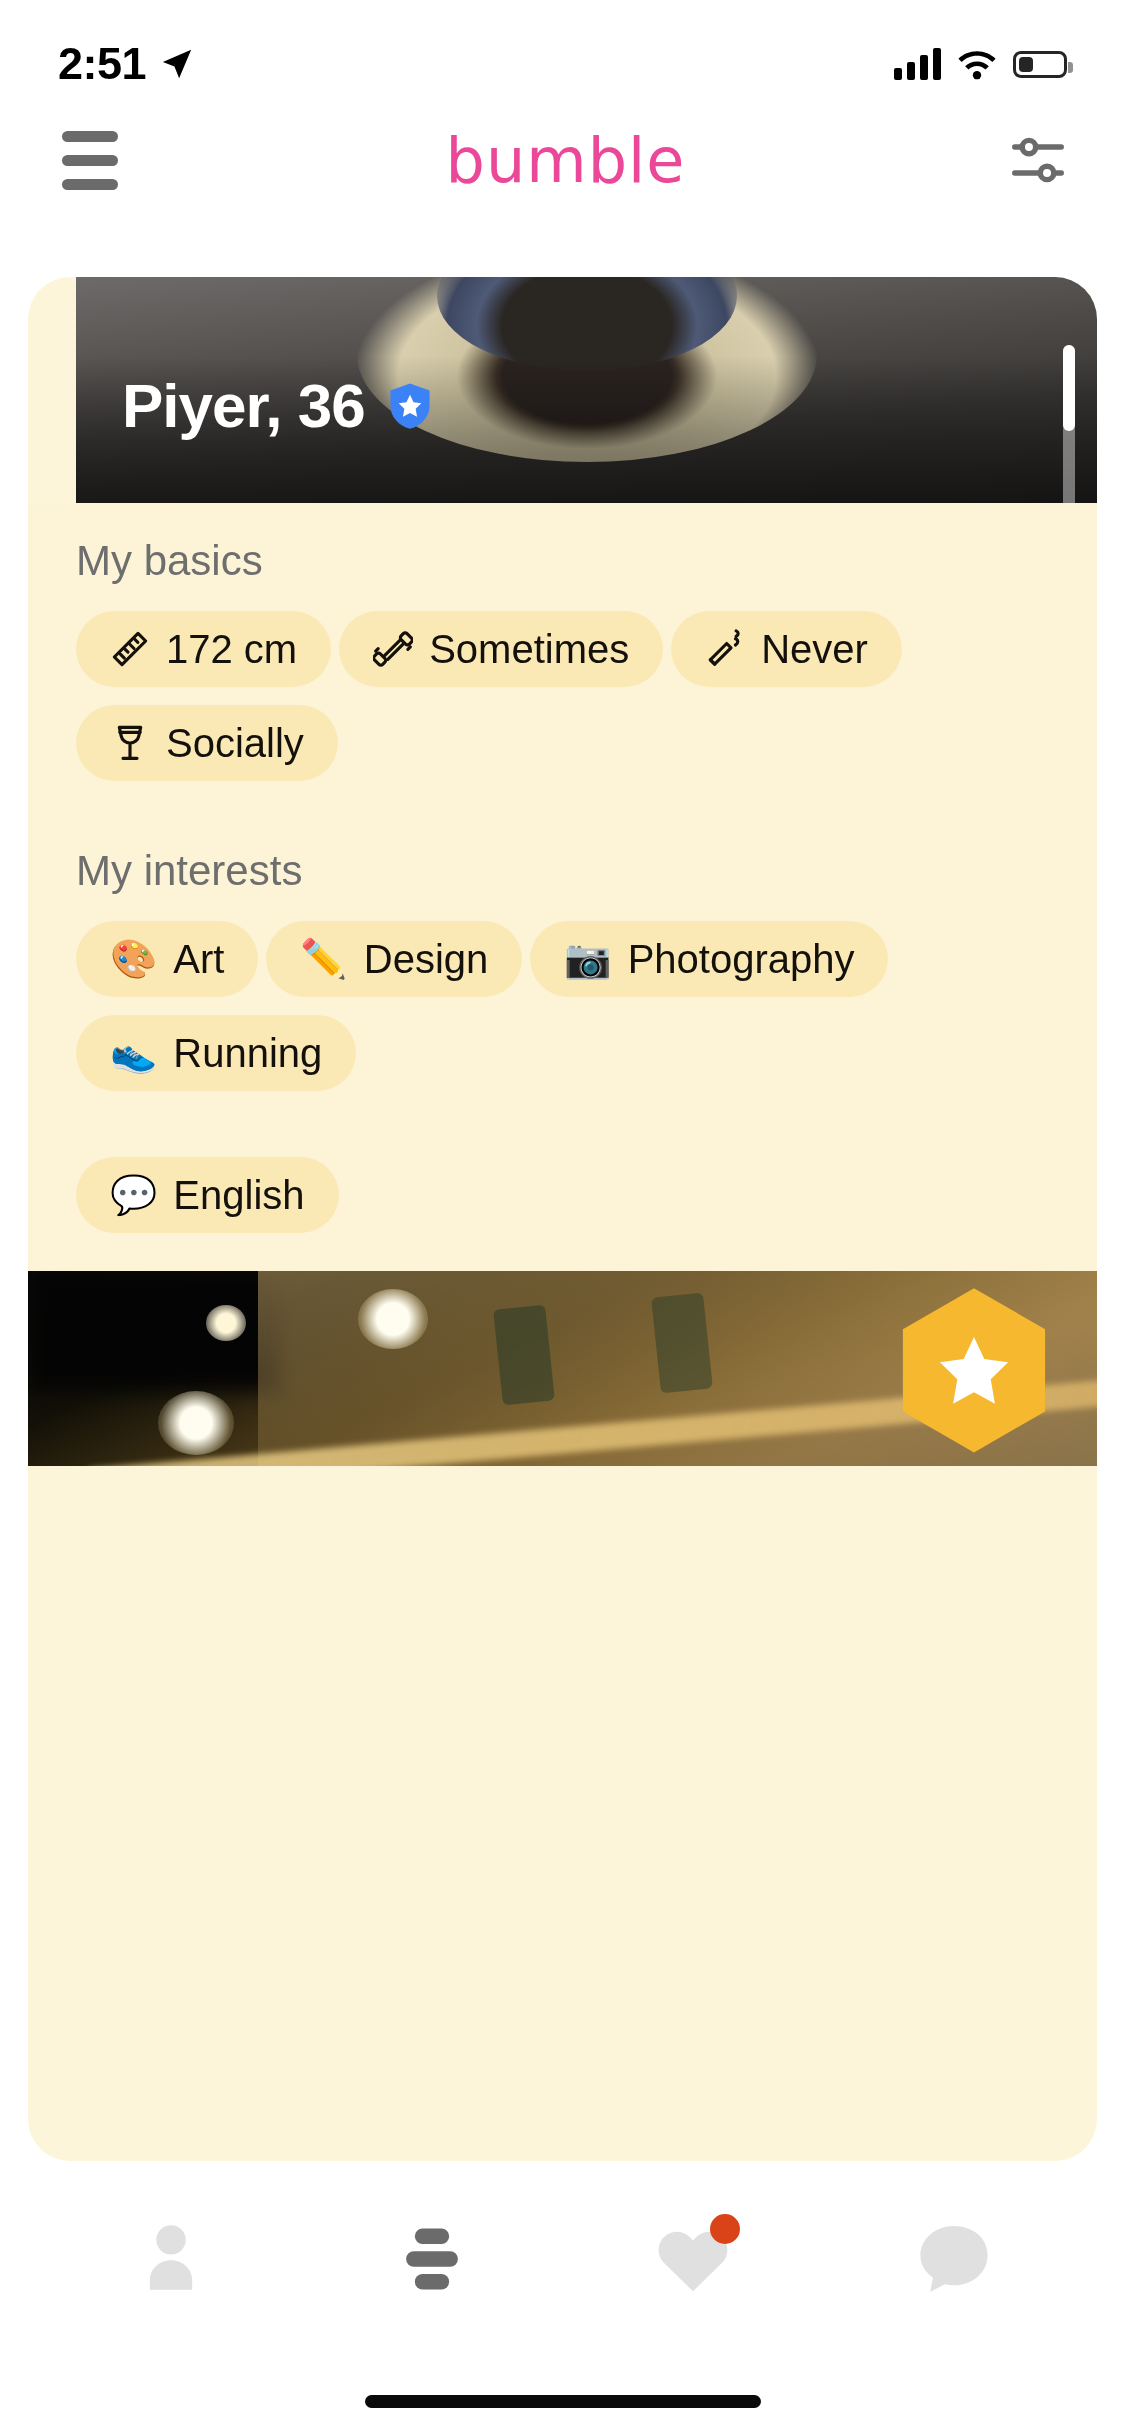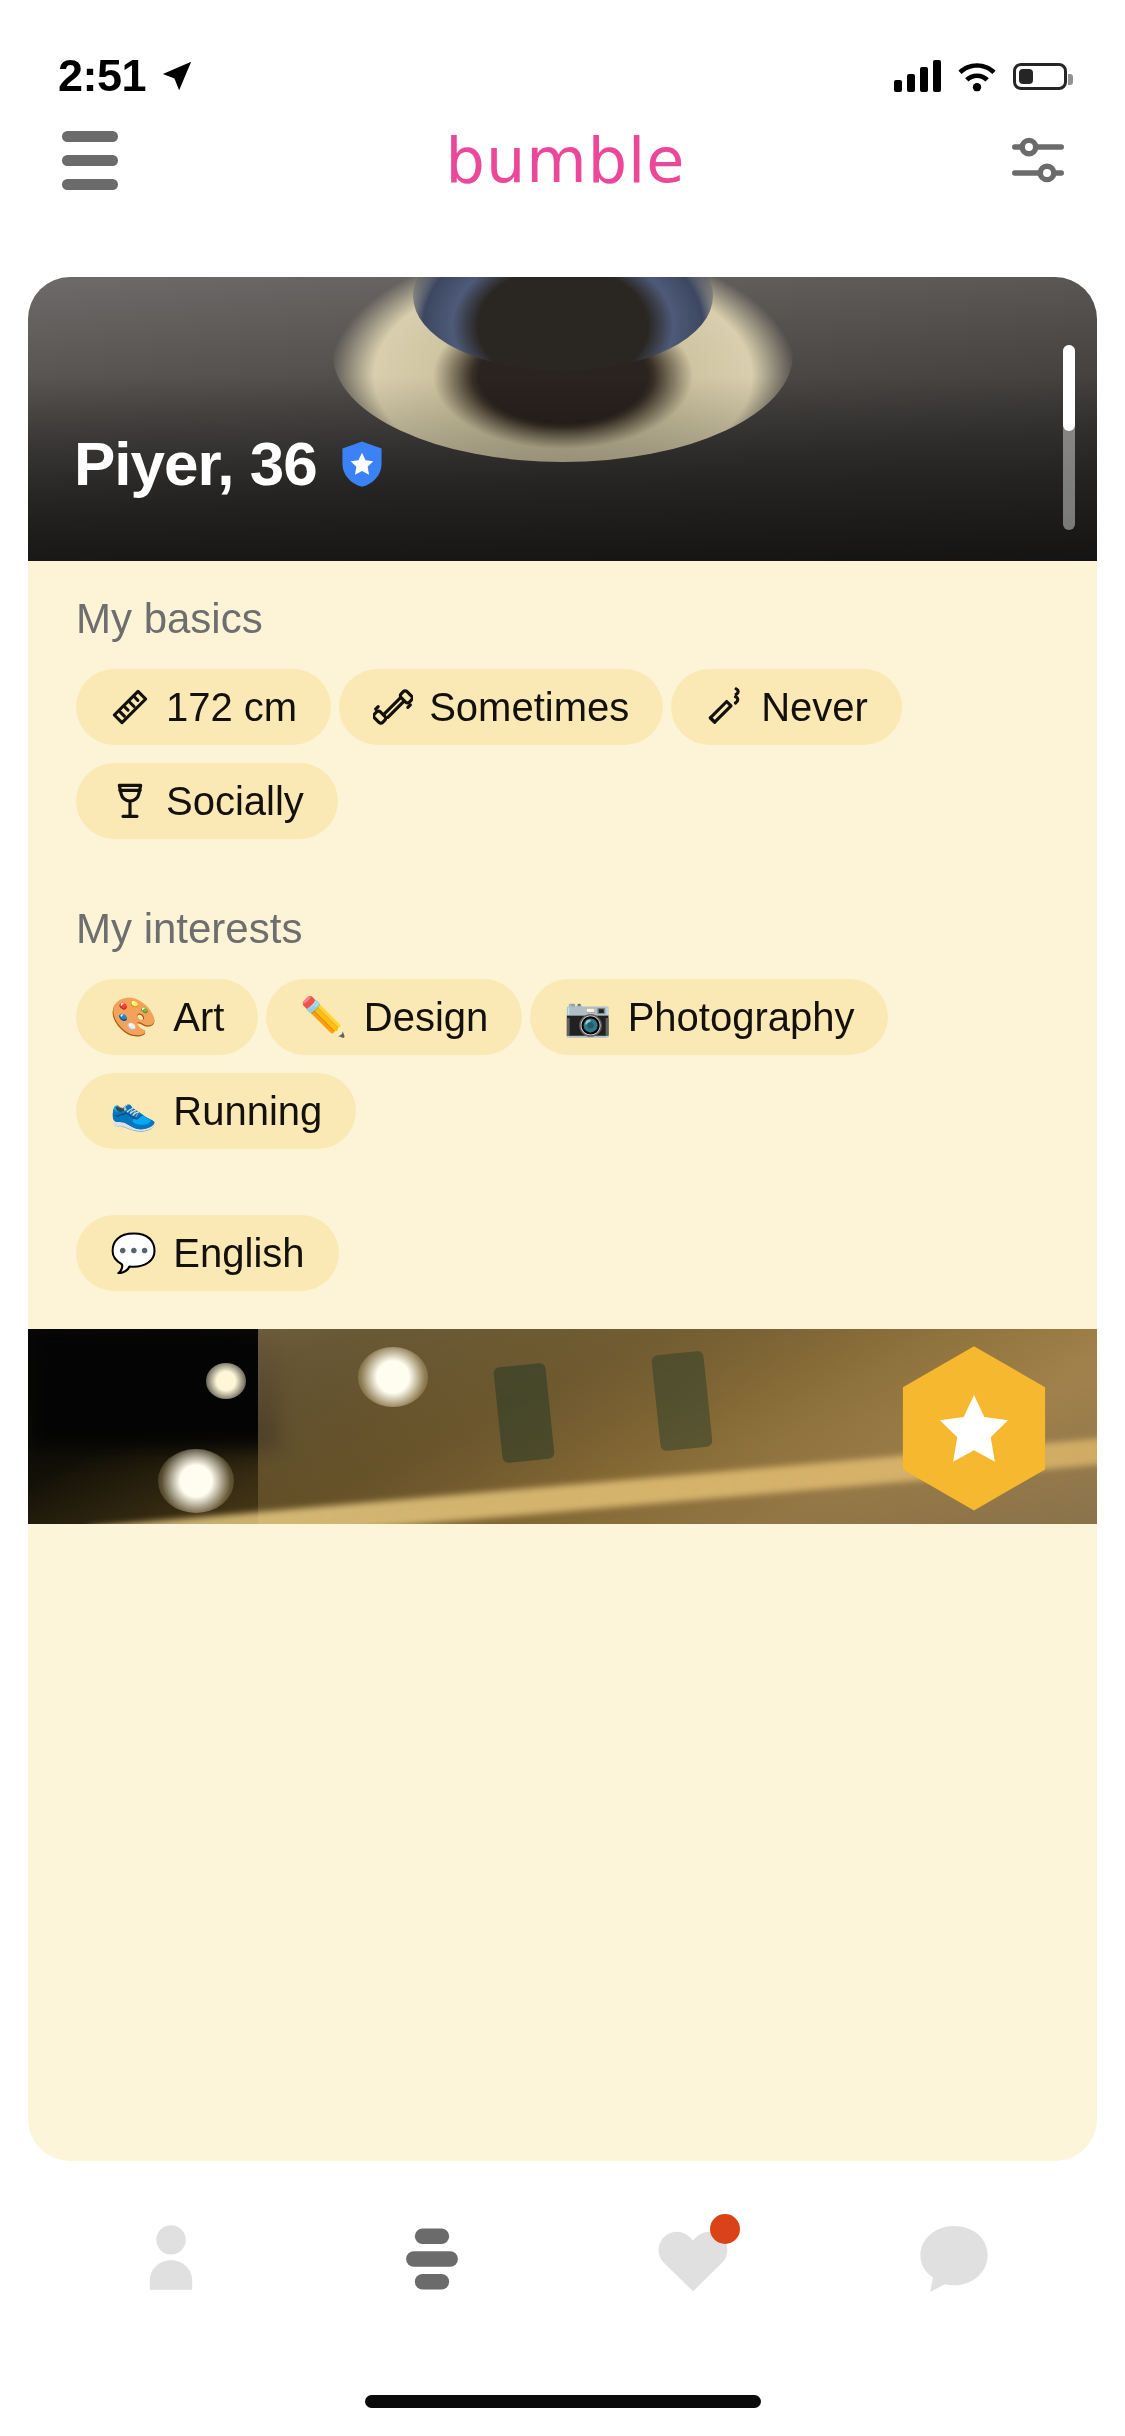--- a/index.html
+++ b/index.html
@@ -6,21 +6,21 @@
   html, body {
     width:1125px; height:2436px;
     background:#ffffff;
     font-family:"Liberation Sans", sans-serif;
     overflow:hidden;
   }
   .phone { position:relative; width:1125px; height:2436px; background:#fff; }
 
   
   .status-bar {
-    position:absolute; top:12px; left:0; right:0; height:100px;
+    position:absolute; top:0; left:0; right:0; height:100px;
     display:flex; align-items:center; justify-content:space-between;
     padding:28px 58px 0 58px;
   }
   .status-left { display:flex; align-items:center; gap:14px; }
   .status-time { font-size:45px; font-weight:700; color:#000; letter-spacing:-0.5px; }
   .loc-arrow { width:34px; height:34px; display:block; }
   .status-right { display:flex; align-items:center; gap:16px; }
   .signal { display:flex; align-items:flex-end; gap:5px; height:32px; }
   .signal i { width:8px; background:#000; border-radius:2px; display:block; }
   .signal i:nth-child(1){height:12px;} .signal i:nth-child(2){height:18px;}
@@ -45,22 +45,22 @@
            font-family:"DejaVu Sans", sans-serif; }
   .filter-icon { width:62px; height:62px; cursor:pointer; }
 
   
   .card {
     position:absolute; top:277px; left:28px; right:28px; bottom:275px;
     border-radius:42px; overflow:hidden; background:#fdf5da;
   }
 
   
-  .photo-top { position:relative; height:284px; overflow:hidden;
-    background:linear-gradient(175deg,#6d6a6a 0%,#5f5c5a 18%,#4b4846 42%,#3a3836 65%,#2e2c2b 100%); }
+  .photo-top { position:relative; height:226px; overflow:hidden;
+    background:linear-gradient(175deg,#6d6a6a 0%,#5f5c5a 18%,#4b4846 42%,#3a3836 65%,#2e2c2b 100%);margin-left:48px; }
   .photo-top .collar {
     position:absolute; top:-30px; left:50%; transform:translateX(-50%);
     width:460px; height:215px; border-radius:50%;
     background:radial-gradient(ellipse at 50% 60%, #2a2320 0 26%, #3a3026 28%, #cfc5a2 40%, #d9cfae 58%, rgba(217,207,174,0) 72%);
   }
   .photo-top .collar-band {
     position:absolute; top:-56px; left:50%; transform:translateX(-50%);
     width:300px; height:150px; border-radius:50%;
     background:radial-gradient(ellipse at 50% 70%, #2a2622 0 40%, #4e5a77 52%, #3d4761 66%, rgba(61,71,97,0) 78%);
   }

